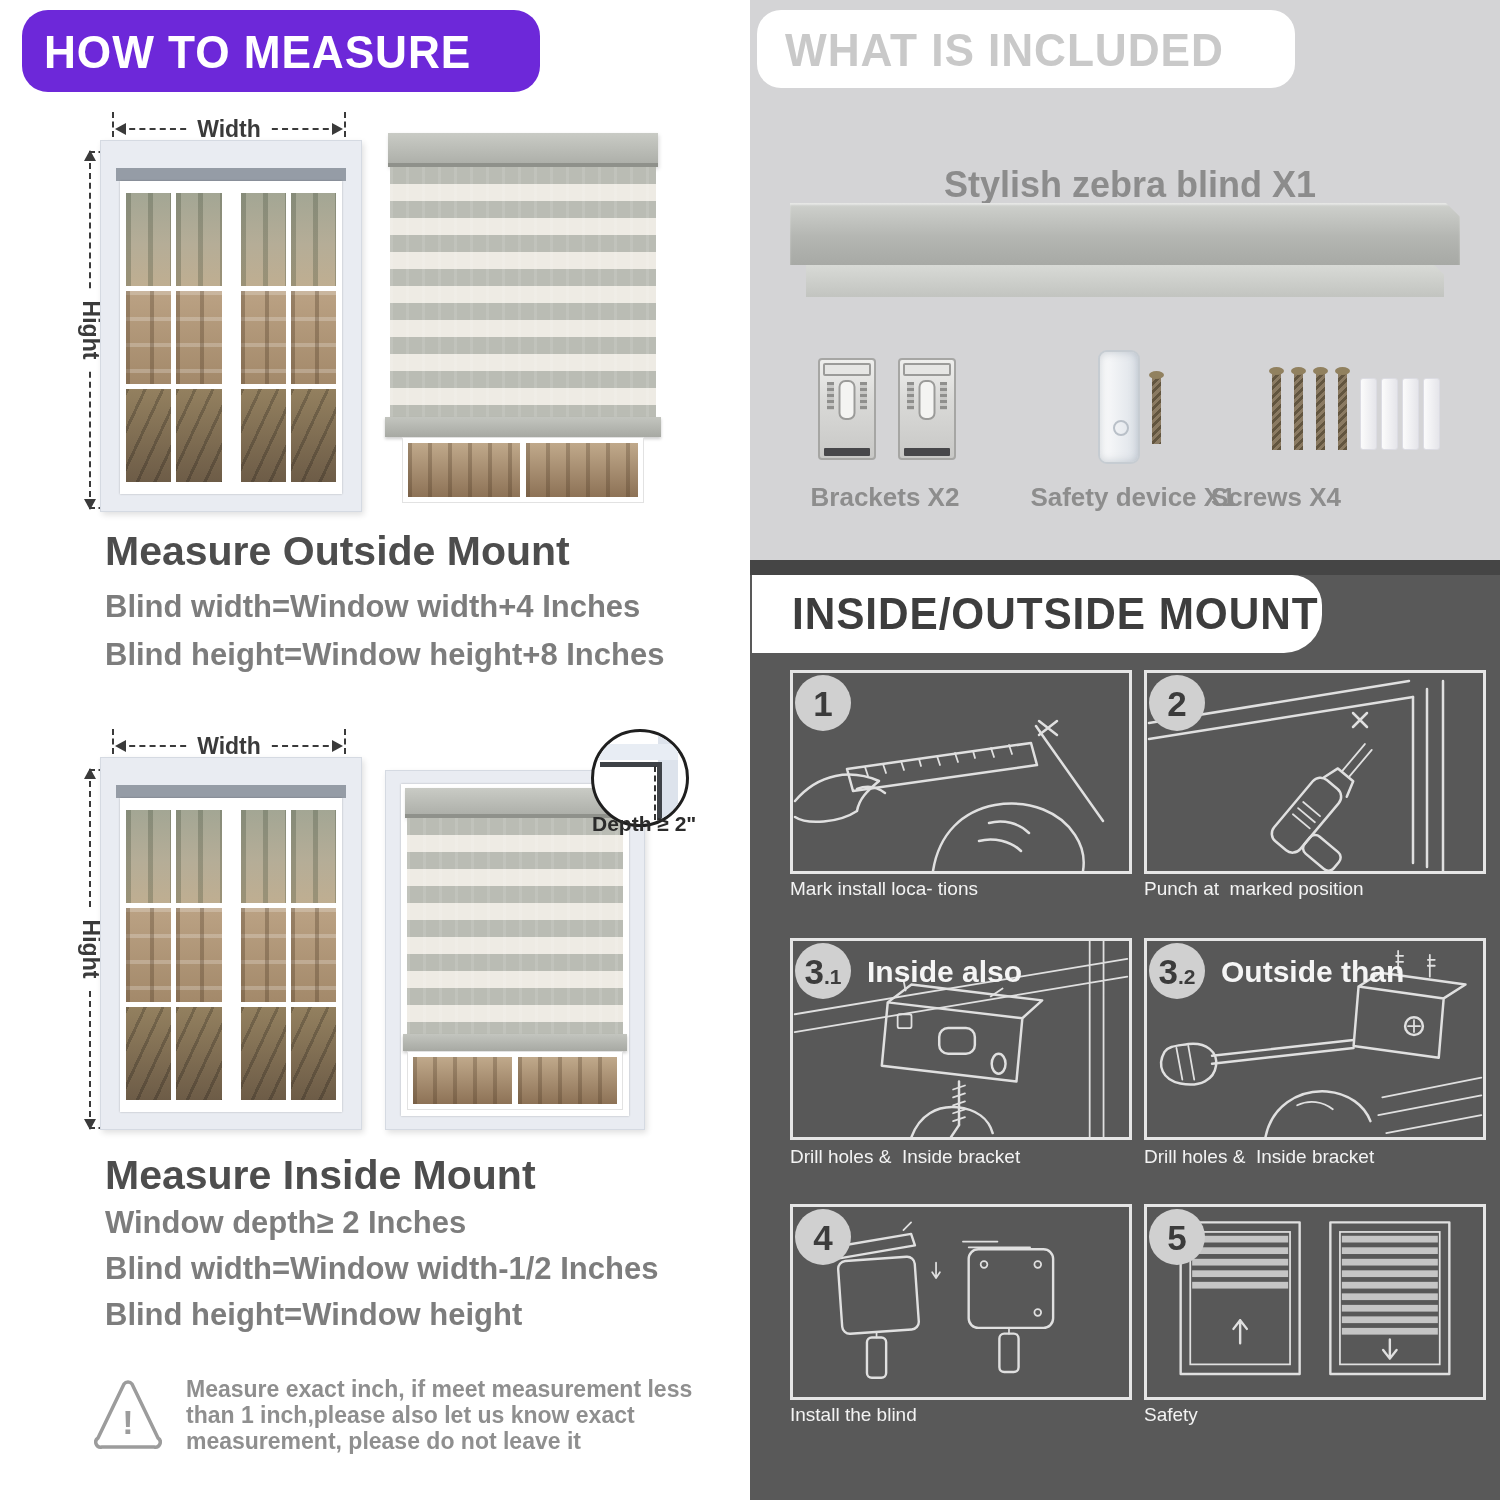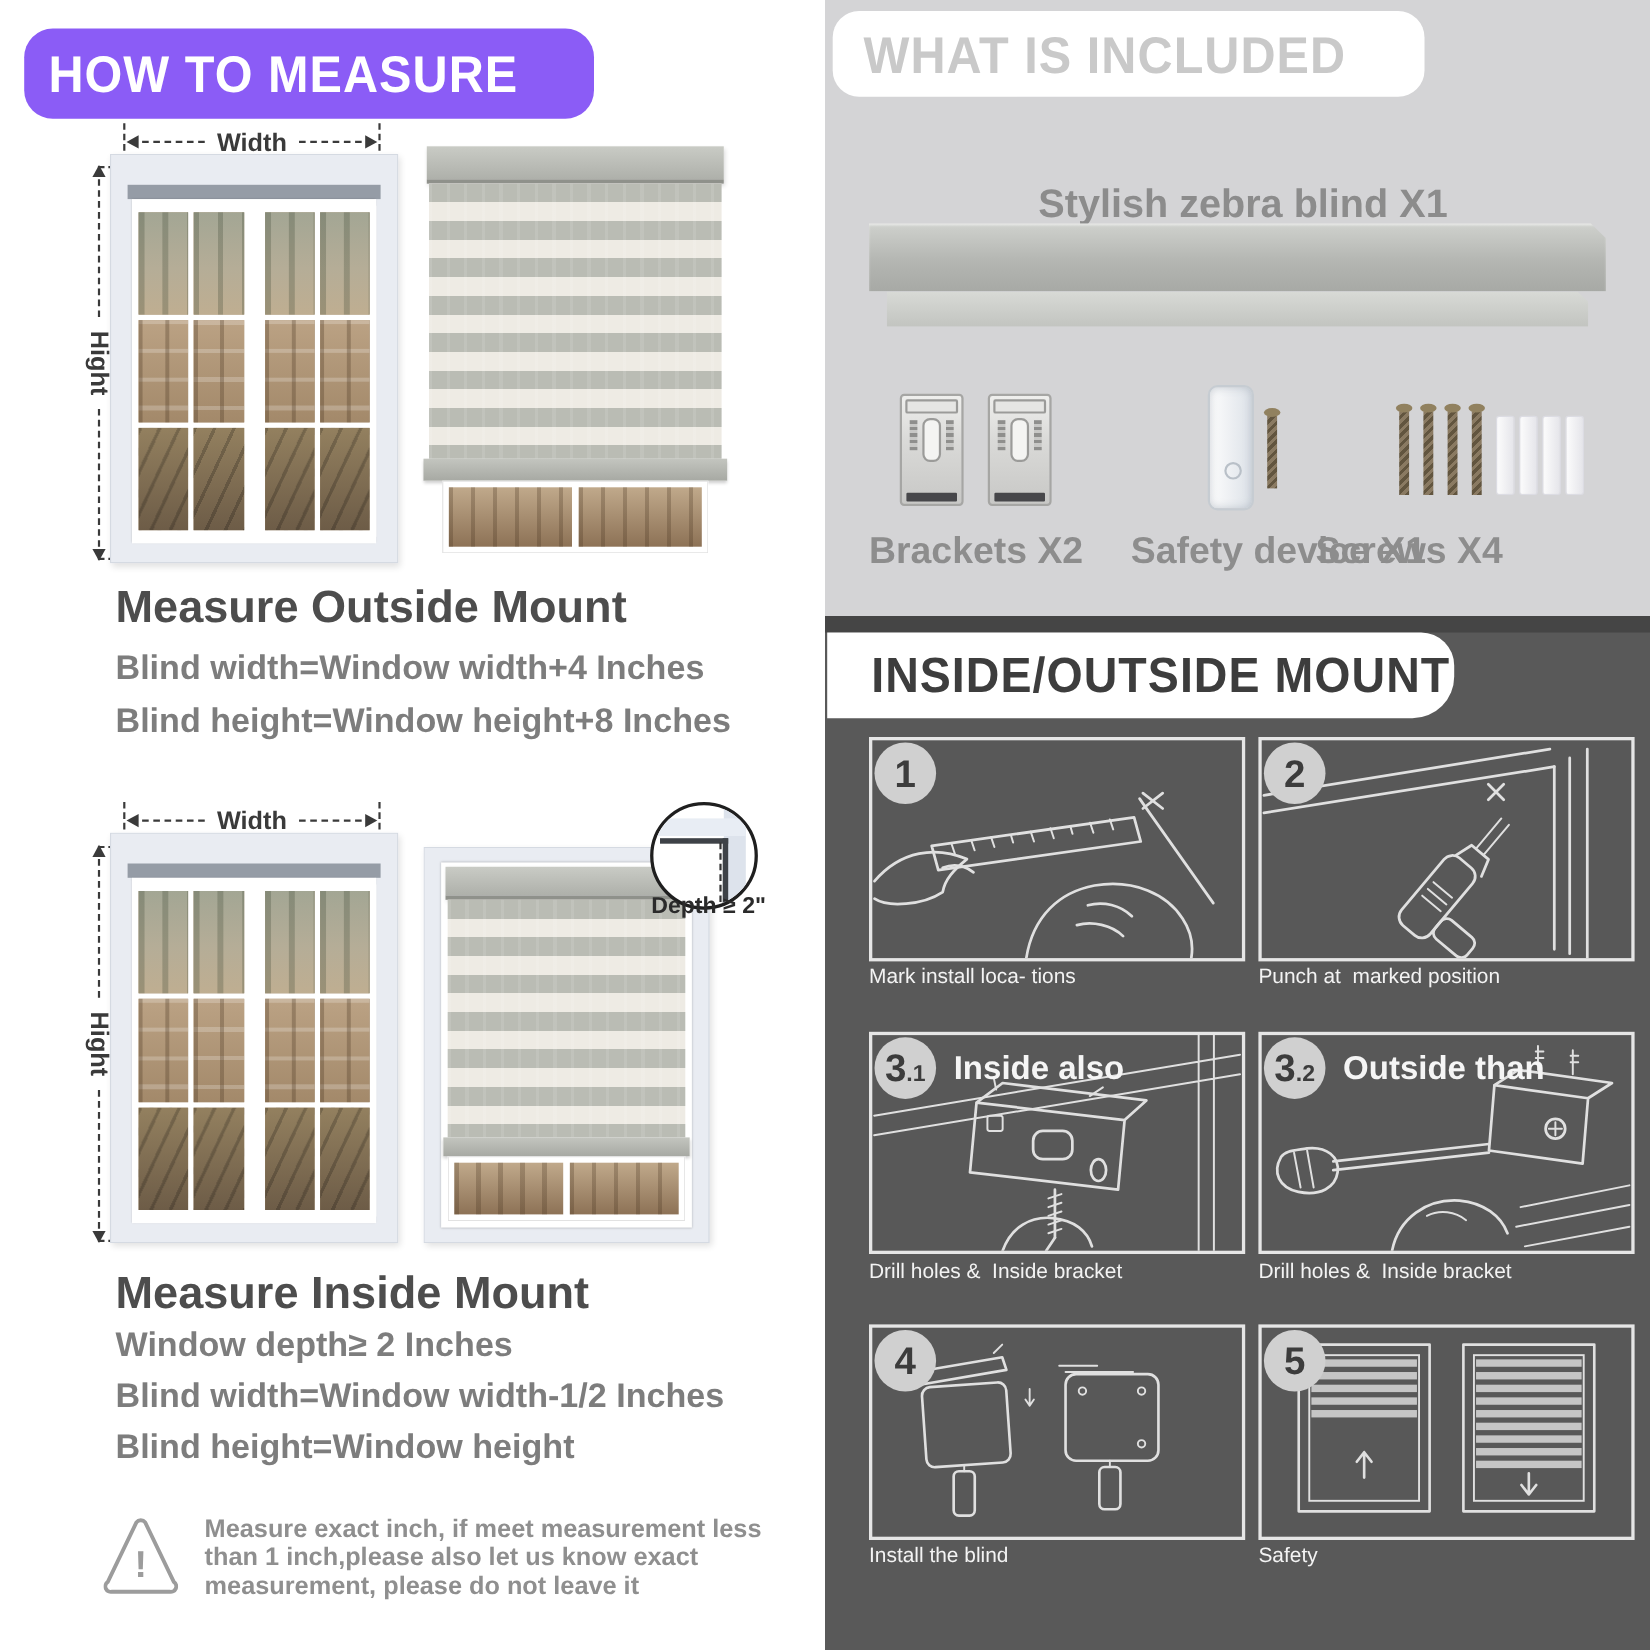--- a/index.html
+++ b/index.html
@@ -1,21 +1,21 @@
 <!DOCTYPE html>
 <html><head>
 <meta charset="utf-8">
 <style>
   html,body{margin:0;padding:0;background:#fff;}
   #canvas{position:relative;width:1500px;height:1500px;background:#ffffff;overflow:hidden;
           font-family:"Liberation Sans",sans-serif;}
 
   
   .pill{position:absolute;border-radius:26px;display:flex;align-items:center;}
-  .pill-gray{background:#8b5cf6;margin-top:16px;}
+  .pill-gray{background:#6d28d9;}
   .pill-gray .pill-text{color:#ffffff;}
   .pill-white{background:#ffffff;}
   .pill-text{font-size:47px;font-weight:bold;letter-spacing:1px;transform:scaleX(.94);transform-origin:left center;white-space:nowrap;}
 
   
   .h2{position:absolute;font-size:41px;font-weight:bold;color:#4d4d4d;white-space:nowrap;}
   .bline{position:absolute;font-size:31px;font-weight:bold;color:#7d7d7d;white-space:nowrap;}
   .warn-text{position:absolute;font-size:23px;font-weight:600;color:#8f8f8f;line-height:26px;white-space:pre-line;}
 
   
@@ -80,21 +80,21 @@
   .tri svg{display:block;}
 
   
   .sec-light{position:absolute;left:750px;top:0;width:750px;height:562px;background:#d4d4d6;}
   .included-title{position:absolute;font-size:36px;font-weight:bold;color:#8c8c8c;text-align:center;white-space:nowrap;margin-top:24px;}
   .headrail{position:absolute;background:linear-gradient(180deg,#cfd1cd 0%,#b4b6b2 55%,#a7a9a5 100%);
             clip-path:polygon(0 0,calc(100% - 14px) 0,100% 22%,100% 100%,0 100%);
             box-shadow:inset 0 2px 2px rgba(255,255,255,.5);}
   .headrail-lip{position:absolute;background:linear-gradient(180deg,#d8dad6,#c2c4c0);
             clip-path:polygon(0 0,calc(100% - 10px) 0,100% 30%,100% 100%,0 100%);}
-  .item-label{position:absolute;font-size:34px;font-weight:bold;color:#8d8d8d;text-align:center;white-space:nowrap;}
+  .item-label{position:absolute;font-size:26px;font-weight:bold;color:#8d8d8d;text-align:center;white-space:nowrap;}
   .bracket{position:absolute;width:54px;height:98px;background:linear-gradient(180deg,#efefed 0%,#dadad8 40%,#c8c8c6 100%);
            border:2px solid #a6a6a4;border-radius:4px;}
   .b-top{position:absolute;left:3px;right:3px;top:3px;height:9px;border:2px solid #9b9b99;border-radius:2px;background:#e6e6e4;}
   .b-slot{position:absolute;left:50%;top:20px;width:13px;height:36px;transform:translateX(-50%);
           border:2px solid #9b9b99;border-radius:7px;background:#f4f4f2;}
   .b-scr{position:absolute;top:22px;width:7px;height:28px;background:repeating-linear-gradient(180deg,#8f8f8d 0 3px,#c8c8c6 3px 6px);}
   .b-scr-l{left:7px;}.b-scr-r{right:7px;}
   .b-foot{position:absolute;left:4px;right:4px;bottom:2px;height:8px;background:#47474a;border-radius:1px;}
   .safety{position:absolute;width:38px;height:110px;border:2px solid #c6ccd2;border-radius:9px;
           background:linear-gradient(90deg,rgba(255,255,255,.95),rgba(222,228,235,.85));

